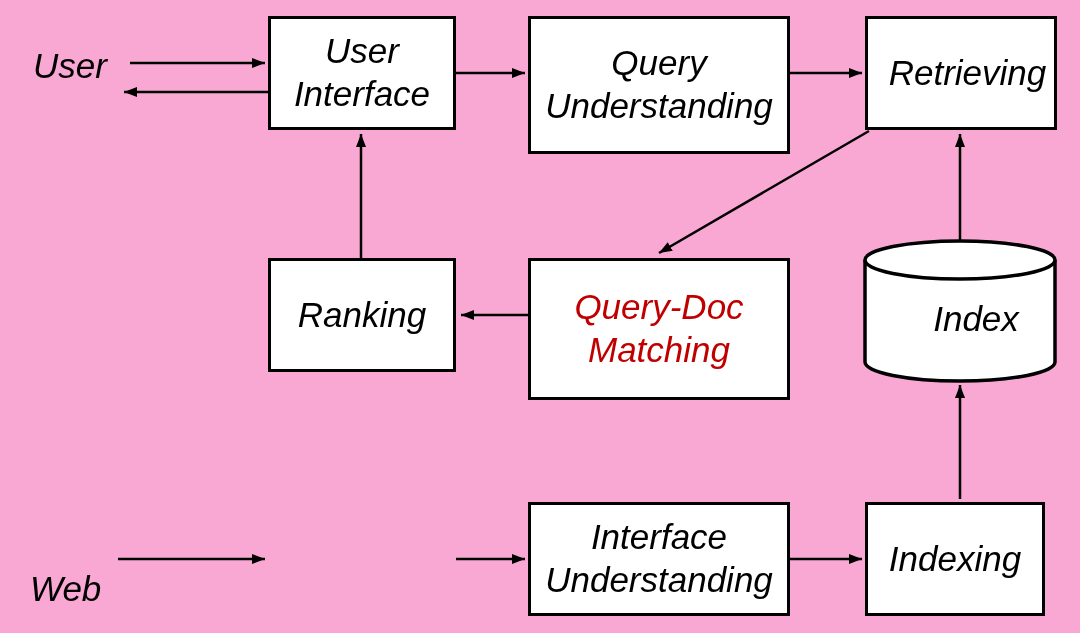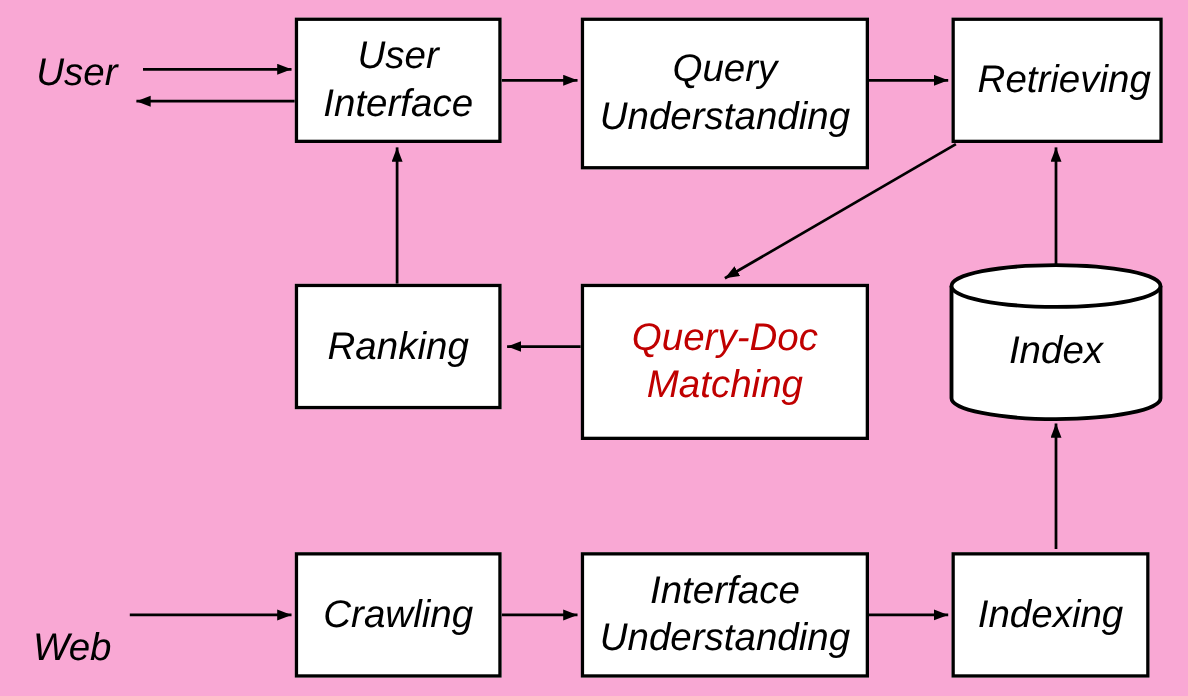--- a/index.html
+++ b/index.html
@@ -42,20 +42,21 @@
     position: absolute;
     font-size: 35px;
     color: #000000;
     white-space: nowrap;
   }
   .cyl-label {
     position: absolute;
     display: flex;
     align-items: center;
     justify-content: center;
+    margin-left: 16px;
   }
 
   
   #node-user-interface        { left: 268px; top: 16px;  width: 188px; height: 114px; }
   #node-query-understanding   { left: 528px; top: 16px;  width: 262px; height: 138px; }
   #node-retrieving            { left: 865px; top: 16px;  width: 192px; height: 114px; padding-left: 13px; }
   #node-ranking               { left: 268px; top: 258px; width: 188px; height: 114px; }
   #node-query-doc-matching    { left: 528px; top: 258px; width: 262px; height: 142px; }
   #node-crawling              { left: 268px; top: 502px; width: 188px; height: 114px; }
   #node-document-understanding{ left: 528px; top: 502px; width: 262px; height: 114px; }
@@ -115,23 +116,20 @@
 
   <div class="node" id="node-ranking">
     <span class="label">Ranking</span>
   </div>
 
   <div class="node" id="node-query-doc-matching">
     <span class="label" id="qdm-label" style="color: rgb(192, 0, 0);">Query-Doc
 Matching</span>
   </div>
 
-  <div class="node" id="node-crawling">
-    <span class="label">Crawling</span>
-  </div>
 
   <div class="node" id="node-document-understanding">
     <span class="label">Interface
 Understanding</span>
   </div>
 
   <div class="node" id="node-indexing">
     <span class="label">Indexing</span>
   </div>
 

